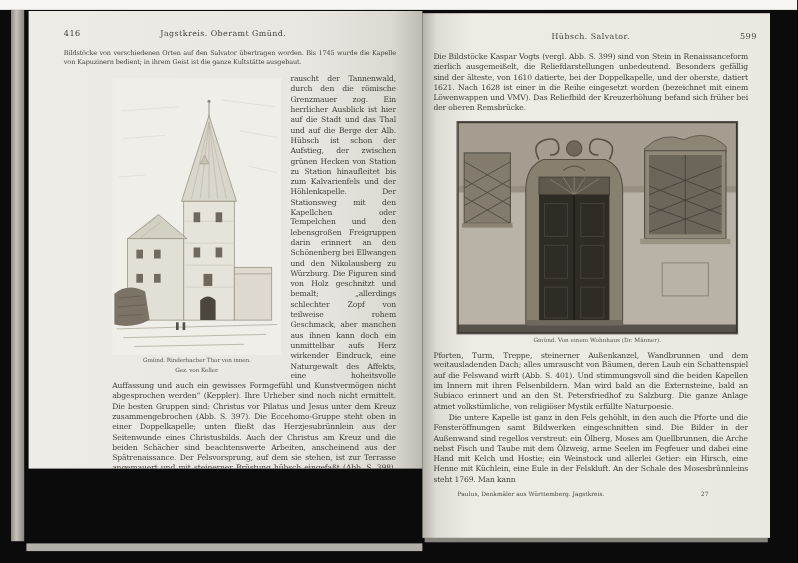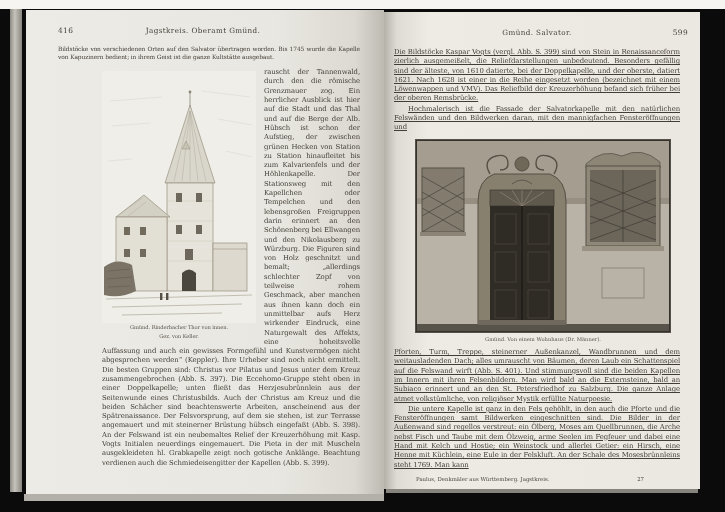--- a/index.html
+++ b/index.html
@@ -5,37 +5,37 @@
   html,body{margin:0;padding:0;background:#000;}
   #canvas{position:relative;width:725px;height:512px;background:#0b0b0b;overflow:hidden;
           font-family:"DejaVu Serif","Liberation Serif",serif;color:#423e37;}
   .strip-top{position:absolute;left:0;top:0;width:725px;height:9px;background:#f6f5f1;}
   .stack-edge{position:absolute;left:10px;top:9px;width:12px;height:483px;
               background:linear-gradient(90deg,#8e8b84,#c6c3bc 40%,#8a8780);}
   .edge-bottom-left{position:absolute;left:24px;top:494px;width:360px;height:7px;background:#b3b0a9;}
   .edge-bottom-right{position:absolute;left:386px;top:489px;width:312px;height:4px;background:#87847d;}
 
   .page{position:absolute;overflow:hidden;}
-  #left-page{left:26px;top:10px;width:358px;height:484px;
+  #left-page{left:26px;top:10px;width:358px;height:416px;
              background:linear-gradient(90deg,#edebe5 0%,#e9e7e1 70%,#dcd9d2 92%,#bdbab2 100%);}
   #right-page{left:384px;top:12px;width:316px;height:477px;
               background:linear-gradient(90deg,#b4b1a9 0%,#dddbd4 4%,#edebe4 14%,#eae8e1 100%);}
 
   .content{position:absolute;}
   #lp-content{left:32px;top:16px;width:302px;}
   #rp-content{left:10px;top:16px;width:298px;}
 
   .header-row{position:relative;height:12px;margin-bottom:8px;font-size:7.2px;letter-spacing:.4px;}
   .pageno{position:absolute;top:0;font-size:7.4px;}
   .pageno.left{left:0;} .pageno.right{right:4px;}
   .running{position:absolute;left:0;right:12px;text-align:center;}
 
   .petit{font-size:5.9px;line-height:7.6px;text-align:justify;margin-bottom:7px;letter-spacing:-.1px;}
   .body-text{font-size:6.9px;line-height:9.3px;text-align:justify;letter-spacing:-.1px;margin-left:44px;}
-  .para{margin:0 12px 1px 0;text-decoration:underline;}
+  .para{margin:0 12px 1px 0;}
   .para.ind{text-indent:14px;}
 
   .figure-left{float:left;width:154px;margin:3px 8px 3px 0;text-align:center;}
   .figure-left svg{display:block;}
   .fig-caption{font-size:5.2px;line-height:6.4px;color:#57534b;margin-top:3px;}
 
   .photo-block{width:254px;margin:7px auto 2px auto;text-align:center;}
   .photo-block svg{display:block;box-shadow:0 0 0 1px #55514a;}
   .photo-caption{font-size:5.2px;line-height:6.4px;color:#57534b;margin-top:4px;margin-bottom:6px;text-align:center;}
 
@@ -142,26 +142,25 @@
           </span>
         </span>
         <span>rauscht der Tannenwald, durch den die römische Grenzmauer zog. Ein herrlicher Ausblick ist hier auf die Stadt und das Thal und auf die Berge der Alb. Hübsch ist schon der Aufstieg, der zwischen grünen Hecken von Station zu Station hinaufleitet bis zum Kalvarienfels und der Höhlenkapelle. Der Stationsweg mit den Kapellchen oder Tempelchen und den lebensgroßen Freigruppen darin erinnert an den Schönenberg bei Ellwangen und den Nikolausberg zu Würzburg. Die Figuren sind von Holz geschnitzt und bemalt; „allerdings schlechter Zopf von teilweise rohem Geschmack, aber manchen aus ihnen kann doch ein unmittelbar aufs Herz wirkender Eindruck, eine Naturgewalt des Affekts, eine hoheitsvolle Auffassung und auch ein gewisses Formgefühl und Kunstvermögen nicht abgesprochen werden“ (Keppler). Ihre Urheber sind noch nicht ermittelt. Die besten Gruppen sind: Christus vor Pilatus und Jesus unter dem Kreuz zusammengebrochen (Abb. S. 397). Die Eccehomo-Gruppe steht oben in einer Doppelkapelle; unten fließt das Herzjesubrünnlein aus der Seitenwunde eines Christusbilds. Auch der Christus am Kreuz und die beiden Schächer sind beachtenswerte Arbeiten, anscheinend aus der Spätrenaissance. Der Felsvorsprung, auf dem sie stehen, ist zur Terrasse angemauert und mit steinerner Brüstung hübsch eingefaßt (Abb. S. 398). An der Felswand ist ein neubemaltes Relief der Kreuzerhöhung mit Kasp. Vogts Initialen neuerdings eingemauert. Die Pieta in der mit Muscheln ausgekleideten hl. Grabkapelle zeigt noch gotische Anklänge. Beachtung verdienen auch die Schmiedeisengitter der Kapellen (Abb. S. 399).</span>
       </div>
     </div>
   </div>
 
   <div class="page" id="right-page">
     <div class="content" id="rp-content">
       <div class="header-row">
-        <span class="running">Gmünd. Salvator.</span>
+        <span class="running">Hübsch. Salvator.</span>
         <span class="pageno right">599</span>
       </div>
 
       <div class="body-text para">Die Bildstöcke Kaspar Vogts (vergl. Abb. S. 399) sind von Stein in Renaissanceform zierlich ausgemeißelt, die Reliefdarstellungen unbedeutend. Besonders gefällig sind der älteste, von 1610 datierte, bei der Doppelkapelle, und der oberste, datiert 1621. Nach 1628 ist einer in die Reihe eingesetzt worden (bezeichnet mit einem Löwenwappen und VMV). Das Reliefbild der Kreuzerhöhung befand sich früher bei der oberen Remsbrücke.</div>
-      <div class="body-text para ind">Hochmalerisch ist die Fassade der Salvatorkapelle mit den natürlichen Felswänden und den Bildwerken daran, mit den mannigfachen Fensteröffnungen und</div>
 
       <div class="photo-block">
         <svg width="254" height="192" viewBox="0 0 254 192">
           <rect x="0" y="0" width="254" height="192" fill="#b9b3a7"></rect>
           <rect x="0" y="0" width="254" height="58" fill="#a59d8f"></rect>
           <rect x="0" y="58" width="254" height="6" fill="#978f81"></rect>
 
           <rect x="6" y="28" width="42" height="64" fill="#837c6e" stroke="#555047" stroke-width="1"></rect>
           <g stroke="#4c4840" stroke-width="0.8">
             <line x1="6" y1="36" x2="48" y2="60"></line>

